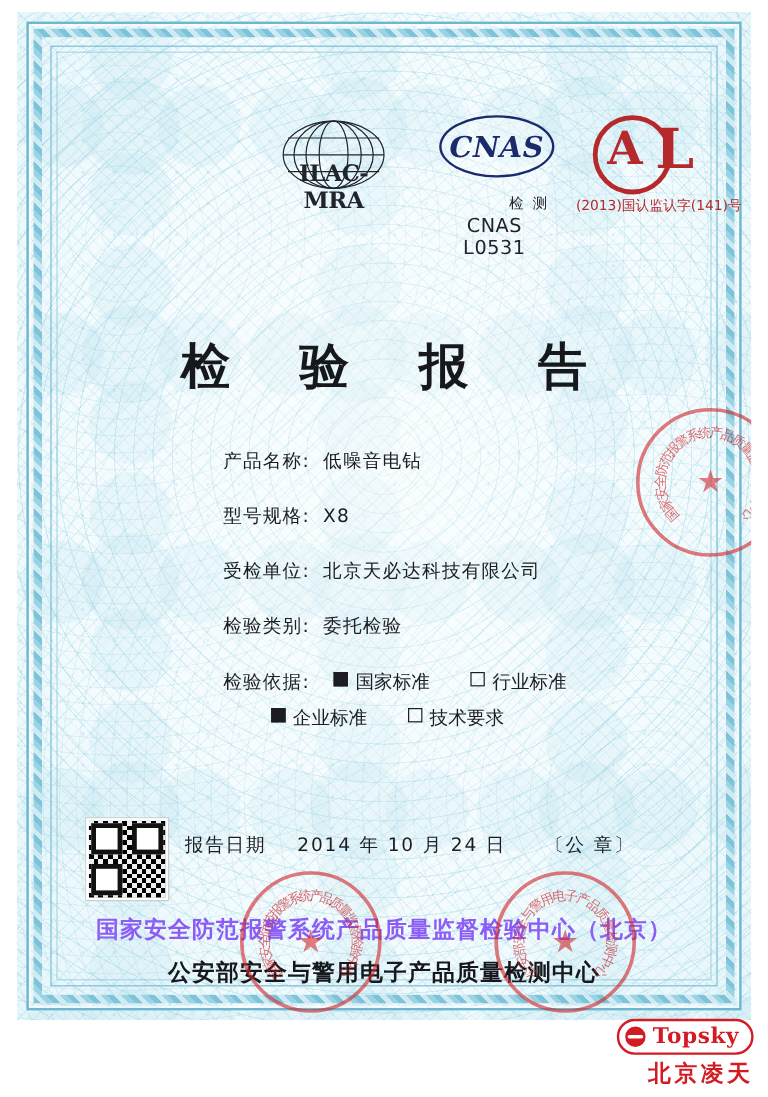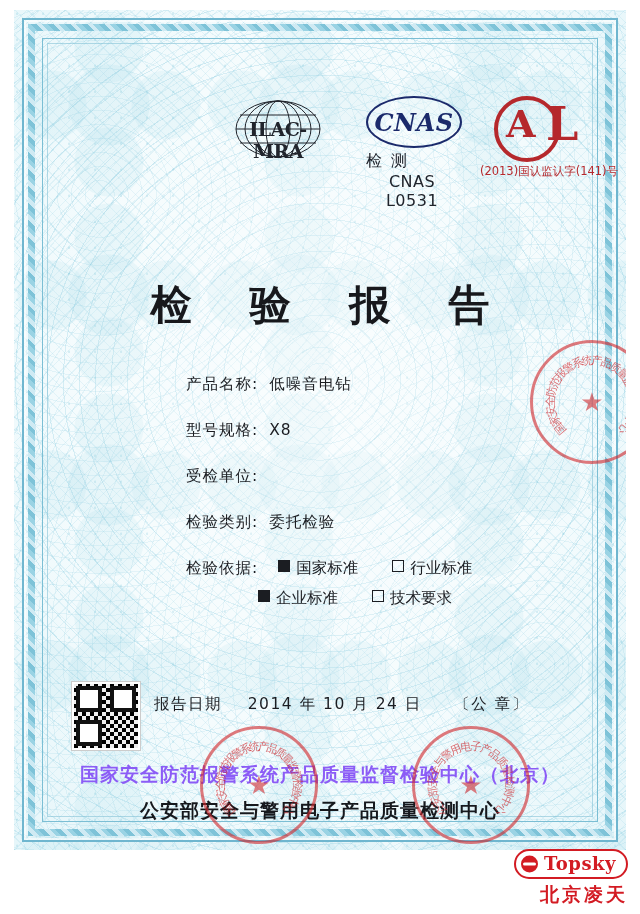--- a/index.html
+++ b/index.html
@@ -128,21 +128,21 @@
 
   
   .ilac { left: 160px; top: 2px; }
   .ilac-box {
     position: relative;
     width: 96px;
     height: 62px;
   }
   .ilac-text {
     position: absolute;
-    top: 20px;
+    top: 36px;
     left: 0;
     width: 96px;
     text-align: center;
     font-family: "DejaVu Serif", "Liberation Serif", serif;
     font-size: 19px;
     font-weight: bold;
     color: #20242c;
     letter-spacing: -0.5px;
   }
 
@@ -163,25 +163,25 @@
     transform: translateY(-50%);
     text-align: center;
     font-family: "DejaVu Serif", "Liberation Serif", serif;
     font-size: 24px;
     font-weight: bold;
     font-style: italic;
     color: #1b2a6b;
     letter-spacing: 0.5px;
   }
   .cnas-cn {
-    text-align: left;
+    text-align: right;
     width: 92px;
-    font-size: 16px;
+    font-size: 12px;
     color: #20242c;
-    margin-top: 3px;
+    margin-top: 13px;
     letter-spacing: 2px;
   }
   .cnas-code {
     text-align: center;
     width: 100px;
     margin-left: -4px;
     font-size: 16px;
     color: #20242c;
     letter-spacing: .5px;
   }
@@ -297,21 +297,21 @@
   .box {
     display: inline-block;
     width: 10px; height: 10px;
     border: 1.4px solid #1b1d22;
     margin-right: 6px;
     position: relative;
     top: -1px;
   }
   .box.checked { background: #1b1d22; }
   .basis-row2 {
-    margin-left: 72px;
+    margin-left: 40px;
     display: flex;
     font-size: 15.5px;
     color: #1b1d22;
   }
 
   
   .qr {
     position: absolute;
     left: 58px;
     top: 672px;
@@ -532,20 +532,21 @@
 
       <div class="field-row">
         <span class="field-label">型号规格</span>
         <span class="field-colon">:</span>
         <span class="field-value">X8</span>
       </div>
 
       <div class="field-row">
         <span class="field-label">受检单位</span>
         <span class="field-colon">:</span>
+        <span class="field-value">北京天必达科技有限公司</span>
       </div>
 
       <div class="field-row">
         <span class="field-label">检验类别</span>
         <span class="field-colon">:</span>
         <span class="field-value">委托检验</span>
       </div>
 
       <div class="basis-row">
         <span class="field-label">检验依据</span>

